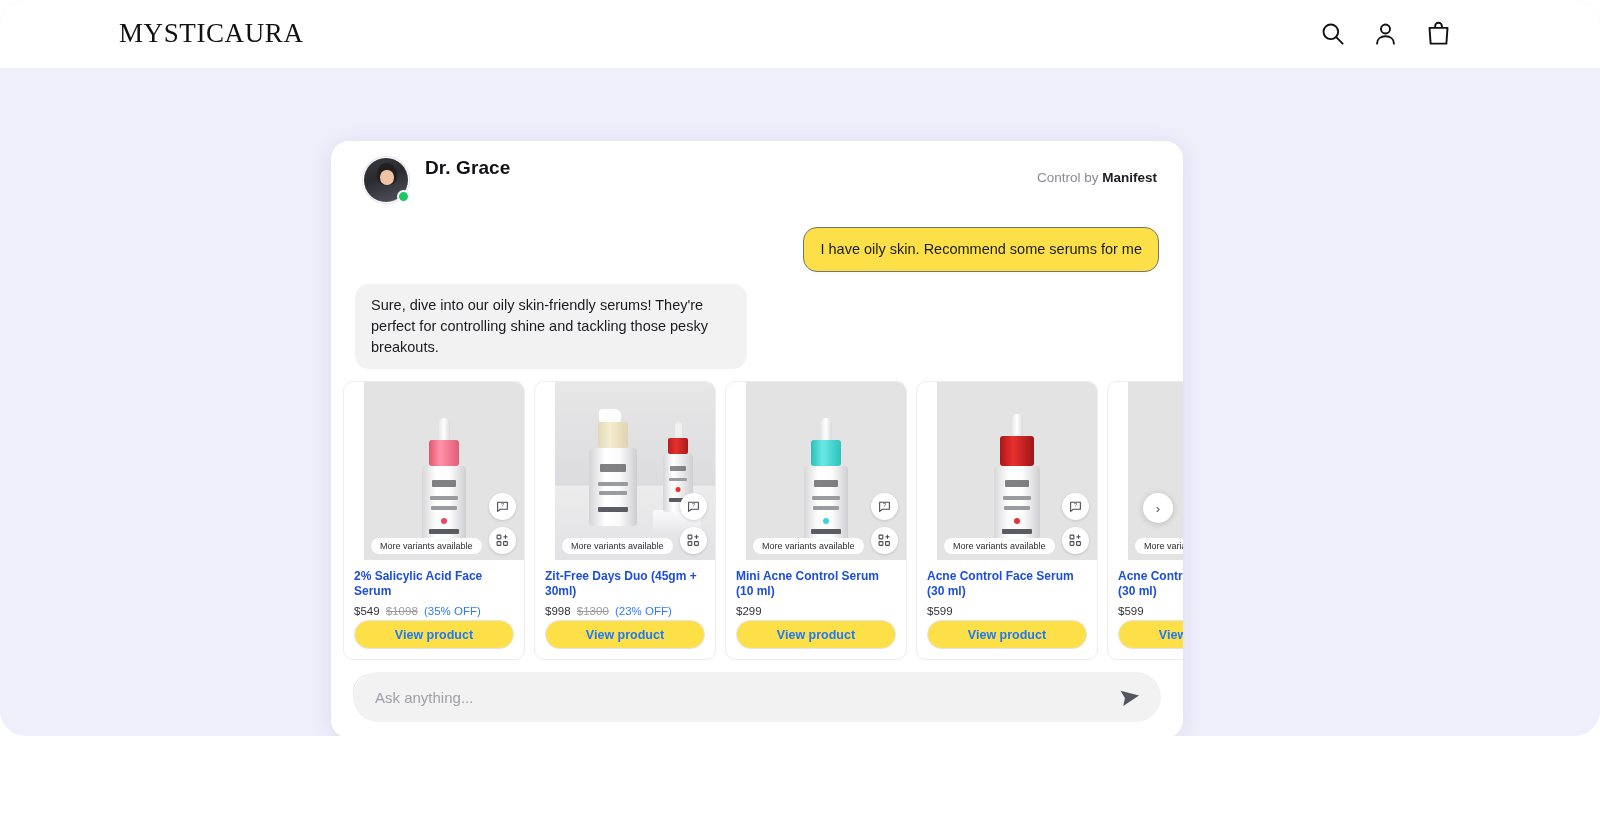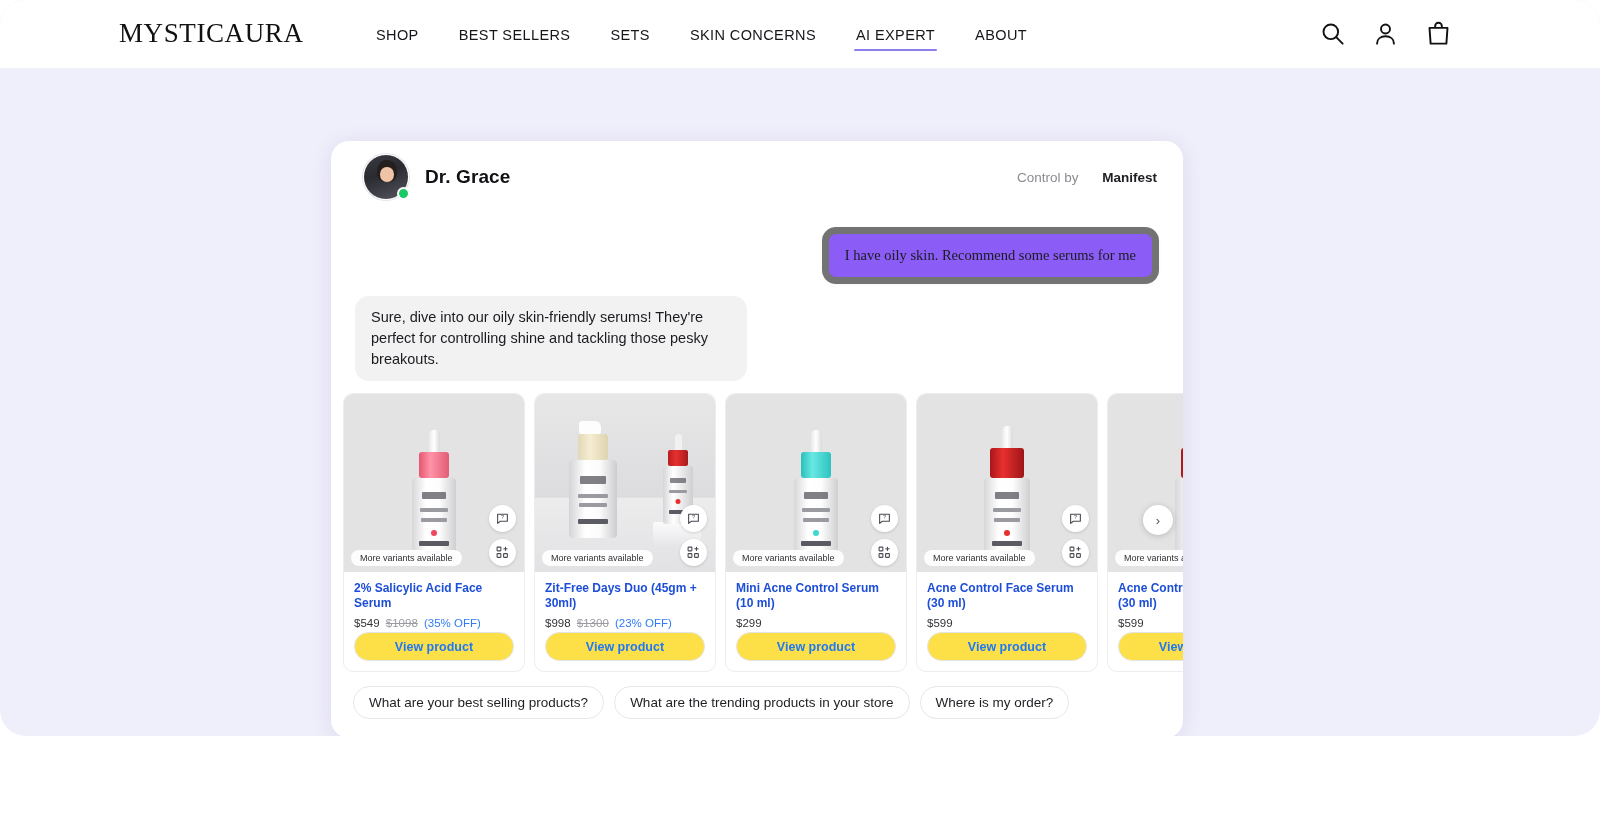--- a/index.html
+++ b/index.html
@@ -63,22 +63,22 @@
     left: 331px; top: 141px;
     width: 852px; height: 597px;
     background: #ffffff;
     border-radius: 18px;
     box-shadow: 0 3px 22px rgba(40,36,90,0.09);
     overflow: hidden;
   }
   .chat-header {
     position: relative;
     height: 72px;
-    display: flex; align-items: center;
-    padding: 8px 24px;
+    display: flex; align-items: flex-start;
+    padding: 16px 24px;
   }
   .avatar-wrap { position: relative; width: 46px; height: 46px; margin-left: 8px; }
   .avatar {
     width: 46px; height: 46px; border-radius: 50%;
     background:
       radial-gradient(circle at 50% 34%, #f0cdb4 0 20%, rgba(240,205,180,0) 21%),
       linear-gradient(160deg, #3a3a42 0%, #2a2a31 42%, #55555f 100%);
     border: 1.5px solid #ffffff;
     box-shadow: 0 0 0 1px #e4e4ea;
     overflow: hidden;
@@ -102,38 +102,37 @@
   .chat-title {
     margin-left: 16px;
     font-size: 19px; font-weight: bold; color: #111114;
     letter-spacing: 0.1px;
   }
   .powered {
     position: absolute; right: 26px; top: 29px;
     font-size: 13.5px; color: #8b8b93;
     white-space: nowrap;
   }
-  .powered b { color: #202024; font-weight: bold; margin-left: 20px; }
+  .powered b { color: #202024; font-weight: bold; }
 
   
   .msg-area { position: relative; padding: 14px 24px 0 24px; }
   .msg-row { display: flex; margin-bottom: 12px; }
   .msg-row.user { justify-content: flex-end; }
   .bubble {
     font-size: 14.5px; line-height: 1.45; color: #1b1b20;
     padding: 11px 16px;
     max-width: 400px;
   }
   .bubble.user {
-    background: #8b5cf6;
-    border: 7px solid #737373;
+    background: #fde047;
+    border: 1px solid #737373;
     border-radius: 14px;
     box-shadow: 0 1px 4px rgba(0,0,0,0.035);
     white-space: nowrap;
-    font-family: Liberation Serif, serif;
   }
   .bubble.bot {
     background: #f2f2f3;
     border-radius: 14px;
     max-width: 392px;
   }
 
   
   .carousel {
     position: relative;
@@ -151,20 +150,21 @@
     border-radius: 10px;
     overflow: hidden;
     position: relative;
     height: 279px;
   }
   .pimg {
     position: relative;
     height: 178px;
     background: #e3e3e4;
     overflow: hidden;
+    margin-left: 20px;
   }
   .pimg.shelf {
     background: linear-gradient(180deg,#e7e7e8 0%, #dcdcde 58%, #ececed 58.5%, #e2e2e4 100%);
   }
   
   .bottle {
     position: absolute; left: 50%; transform: translateX(-50%);
     bottom: 10px;
     width: 44px;
   }
@@ -333,28 +333,20 @@
   }
 </style>
 </head>
 <body>
 
 <div id="frame">
 
   <div class="site-header">
     <div class="logo">MYSTICAURA</div>
 
-    <div class="nav">
-      <div class="nav-item">SHOP</div>
-      <div class="nav-item">BEST SELLERS</div>
-      <div class="nav-item">SETS</div>
-      <div class="nav-item">SKIN CONCERNS</div>
-      <div class="nav-item active">AI EXPERT</div>
-      <div class="nav-item">ABOUT</div>
-    </div>
 
     <div class="header-icons">
       <span class="hicon">
         <svg viewBox="0 0 24 24" fill="none" stroke="currentColor" stroke-width="1.7" stroke-linecap="round">
           <circle cx="10.5" cy="10.5" r="6.5"></circle>
             <line x1="15.5" y1="15.5" x2="21" y2="21"></line>
         </svg>
       </span>
       <span class="hicon">
         <svg viewBox="0 0 24 24" fill="none" stroke="currentColor" stroke-width="1.7" stroke-linecap="round">
@@ -607,15 +599,23 @@
       </div>
       <div class="carousel-next">›</div>
     </div>
 
     <div class="suggestions">
       <div class="chip">What are your best selling products?</div>
       <div class="chip">What are the trending products in your store</div>
       <div class="chip">Where is my order?</div>
     </div>
 
+    <div class="composer">
+      <input type="text" placeholder="Ask anything..." style="">
+      <span class="send-btn">
+        <svg viewBox="0 0 24 24" width="22" height="22" fill="currentColor">
+            <path d="M3 20.5 22 12 3 3.5l3.4 8.5L3 20.5z" transform="rotate(-10 12 12)"></path>
+          </svg>
+      </span>
+    </div>
 
   </div>
 </div>
 
 </body></html>

